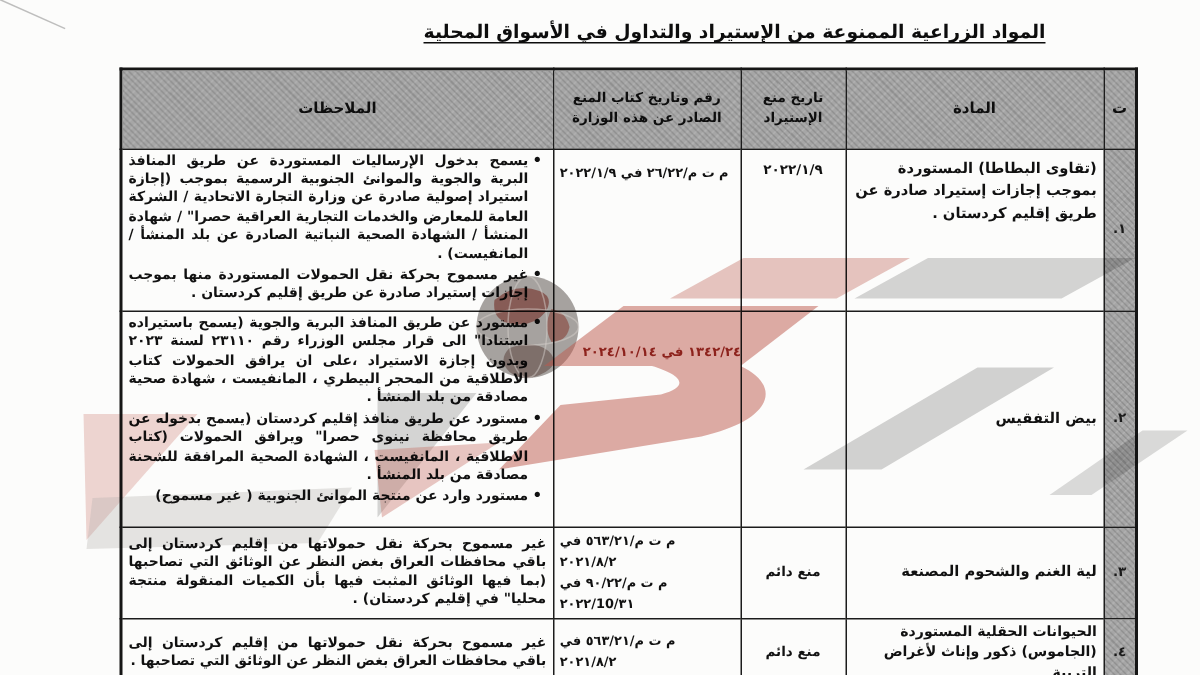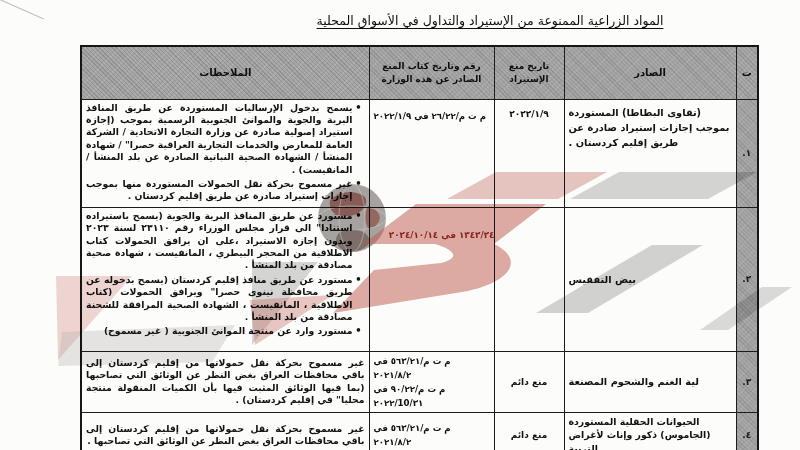--- a/index.html
+++ b/index.html
@@ -5,21 +5,21 @@
   html,body{margin:0;padding:0;}
   body{
     width:800px;height:450px;position:relative;overflow:hidden;
     background:#fcfcfb;
     font-family:"DejaVu Sans","Liberation Sans",sans-serif;
     color:#111;
   }
   
   .doc-title{
     position:absolute;top:13px;left:180px;width:620px;
-    text-align:center;font-size:12.5px;font-weight:normal;
+    text-align:center;font-size:12.5px;font-weight:bold;
     text-decoration:underline;text-underline-offset:3px;
     color:#0d0d0d;
   }
   
   .tbl-wrap{position:absolute;top:45px;left:80px;}
   table.main{
     border-collapse:collapse;table-layout:fixed;width:677px;
     direction:rtl;
   }
   table.main td, table.main th{
@@ -29,21 +29,21 @@
   table.main{border:2px solid #161616;}
   .shaded{
     background-color:#a6a6a6;
     background-image:
       repeating-linear-gradient(45deg, rgba(0,0,0,.14) 0 1px, transparent 1px 3px),
       repeating-linear-gradient(-45deg, rgba(255,255,255,.12) 0 1px, transparent 1px 4px);
   }
   th.hdr{font-size:10px;line-height:13px;color:#0e0e0e;padding:2px 3px;}
   th.hdr.small{font-size:9px;margin-left:48px;}
   td.seq{font-size:9px;text-align:center;color:#1a1a1a;}
-  td.material{font-size:9.8px;line-height:15px;text-align:left;}
+  td.material{font-size:9.8px;line-height:15px;text-align:right;}
   td.bandate{font-size:9px;text-align:center;margin-left:26px;}
   td.letter{font-size:8.6px;text-align:left;line-height:14px;}
   .vt{vertical-align:top !important;}
   .pt8{padding-top:9px !important;}
   td.notes{font-size:9.3px;line-height:12.4px;text-align:justify;padding:3px 5px 2px 4px;}
   .bullet{display:flex;flex-direction:row;margin-bottom:2px;}
   .bullet .dot{flex:0 0 12px;text-align:center;font-size:10px;line-height:12.4px;}
   .bullet .btxt{flex:1 1 auto;text-align:justify;}
   .lead{text-underline-offset:2px;}
   td.rel{position:relative;}
@@ -73,21 +73,21 @@
     <colgroup>
       <col style="width:22px">
         <col style="width:172px">
         <col style="width:70px">
         <col style="width:125px">
         <col style="width:288px">
     </colgroup>
     <tbody>
         <tr style="height:53px">
       <th class="hdr shaded">ت</th>
-      <th class="hdr shaded">الصادر</th>
+      <th class="hdr shaded">المادة</th>
       <th class="hdr shaded small">تاريخ منع الإستيراد</th>
       <th class="hdr shaded small">رقم وتاريخ كتاب المنع الصادر عن هذه الوزارة</th>
       <th class="hdr shaded">الملاحظات</th>
     </tr>
 
     <tr style="height:99px">
       <td class="seq shaded">١.</td>
       <td class="material vt" style="padding-top:5px">(تقاوى البطاطا) المستوردة بموجب إجازات إستيراد صادرة عن طريق إقليم كردستان .</td>
       <td class="bandate vt pt8">٢٠٢٢/١/٩</td>
       <td class="letter vt pt8">م ت م/٢٦/٢٢ في ٢٠٢٢/١/٩</td>

